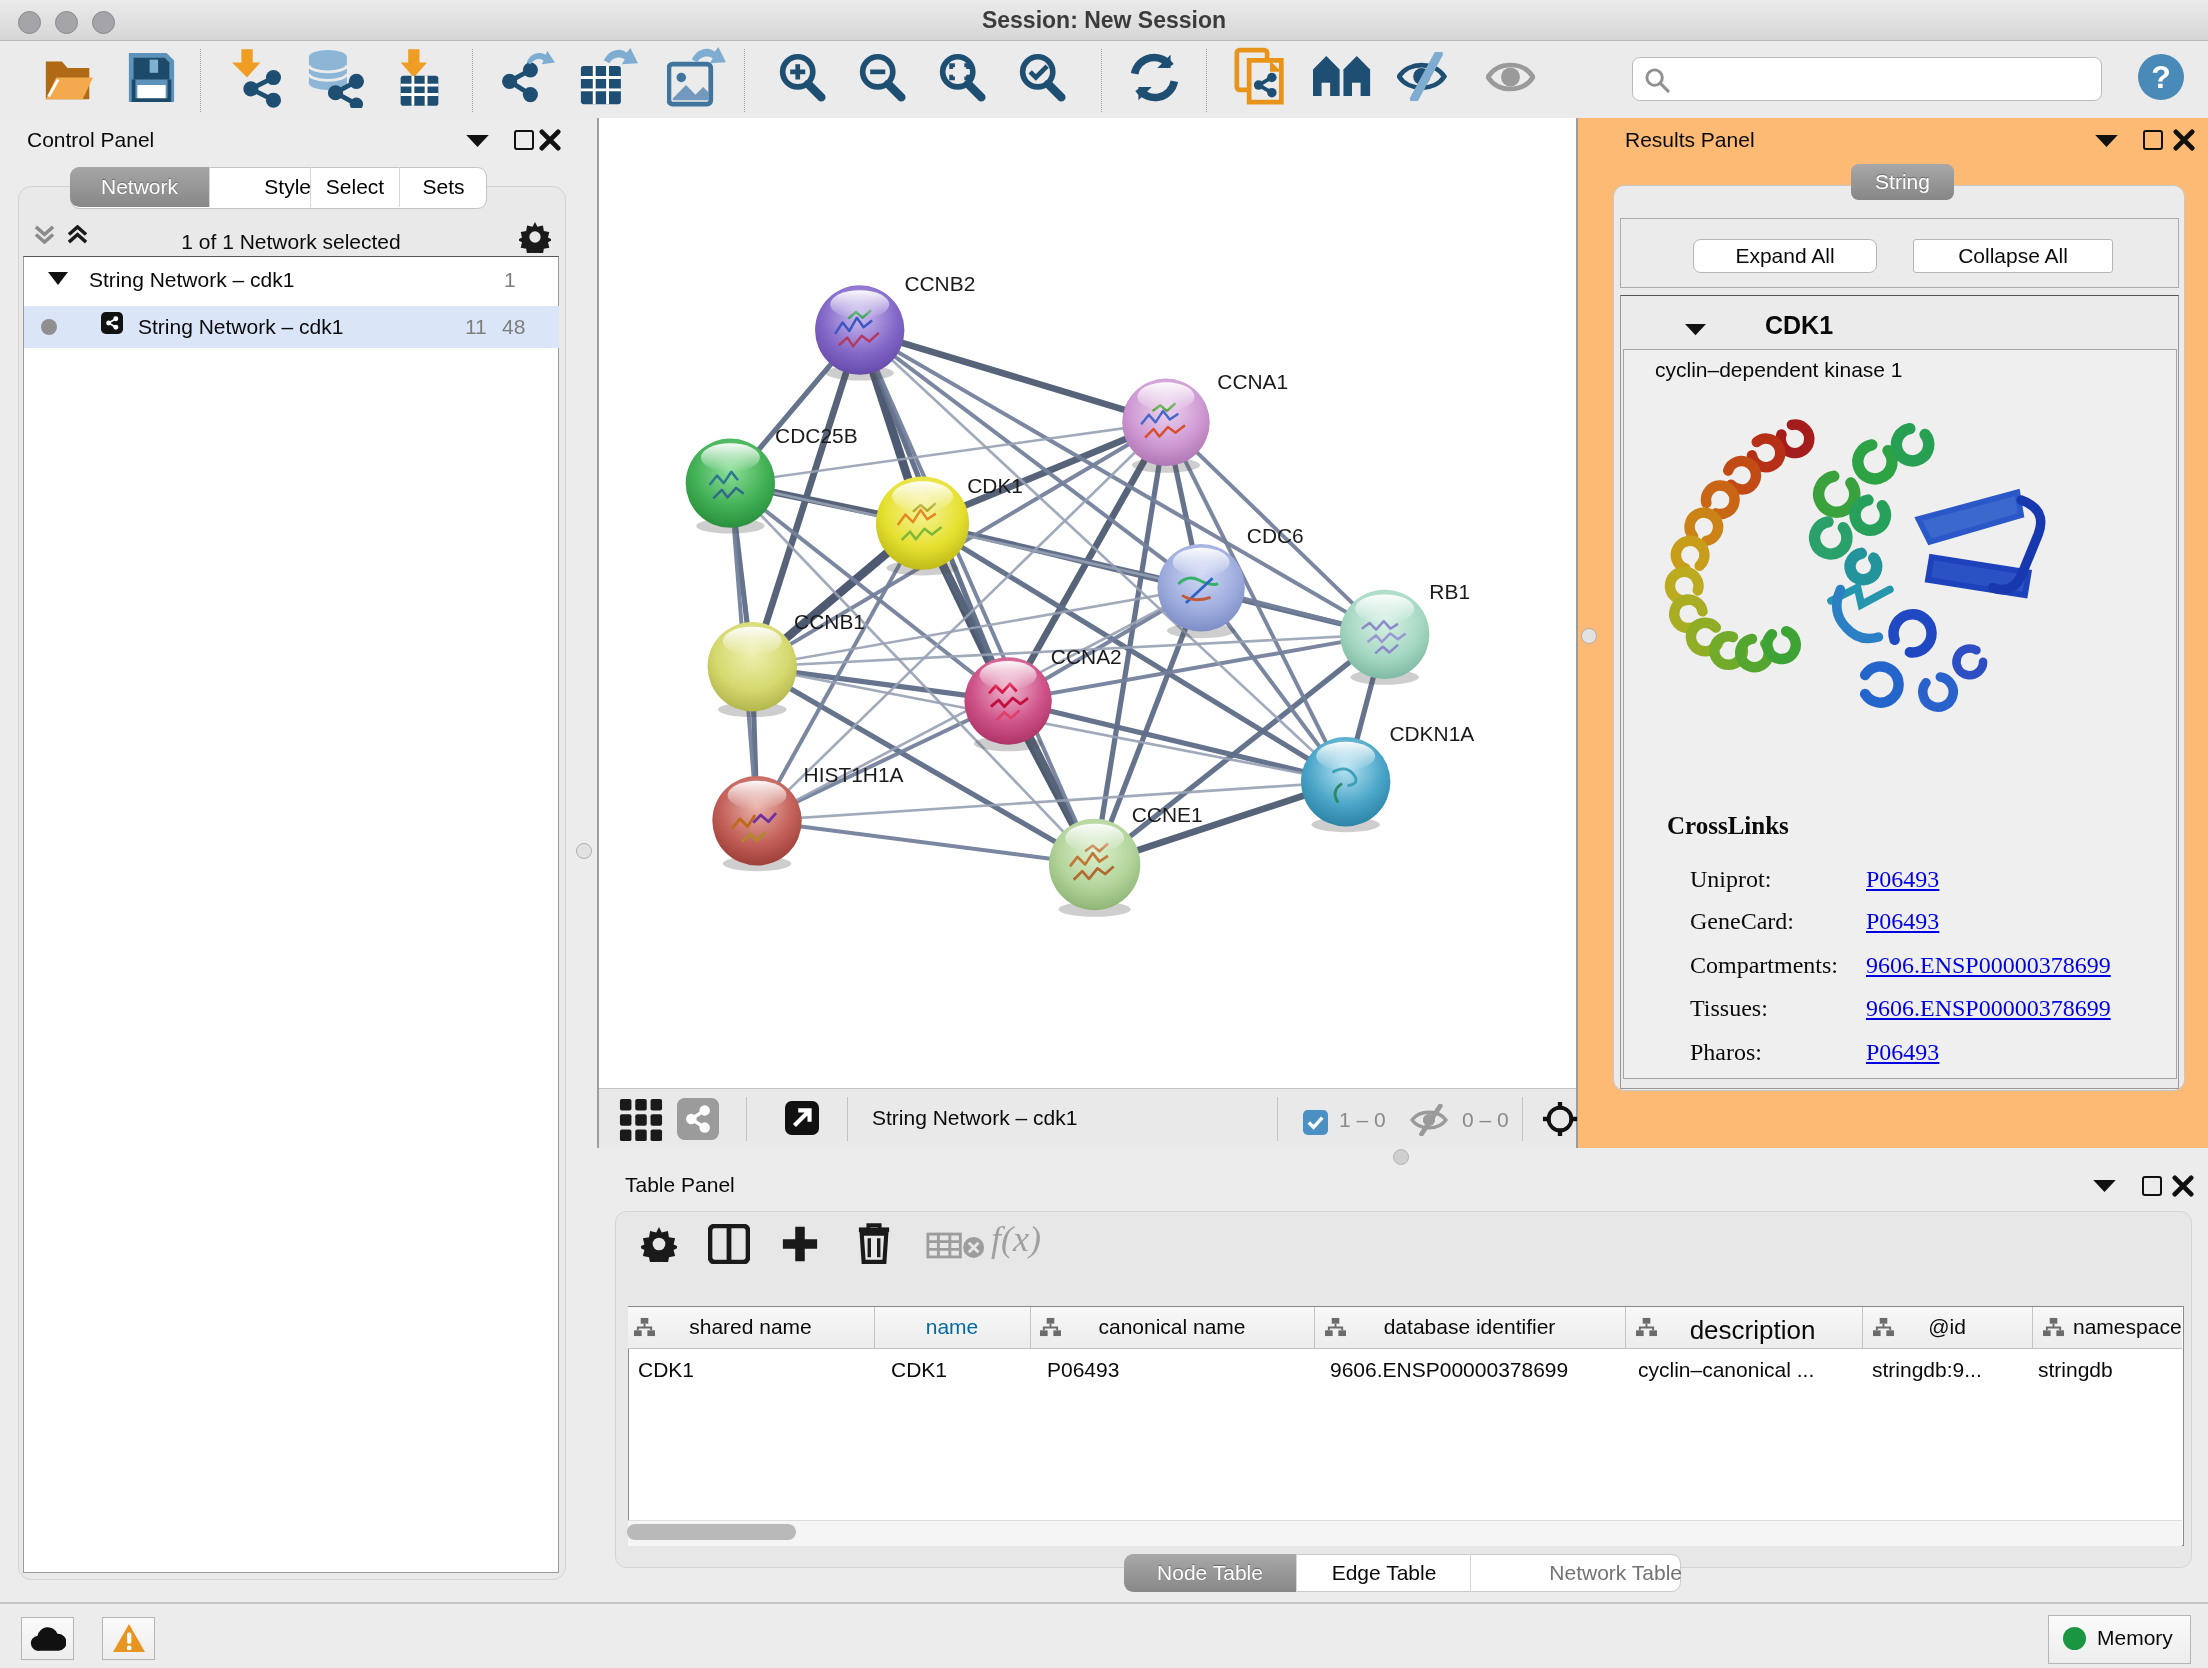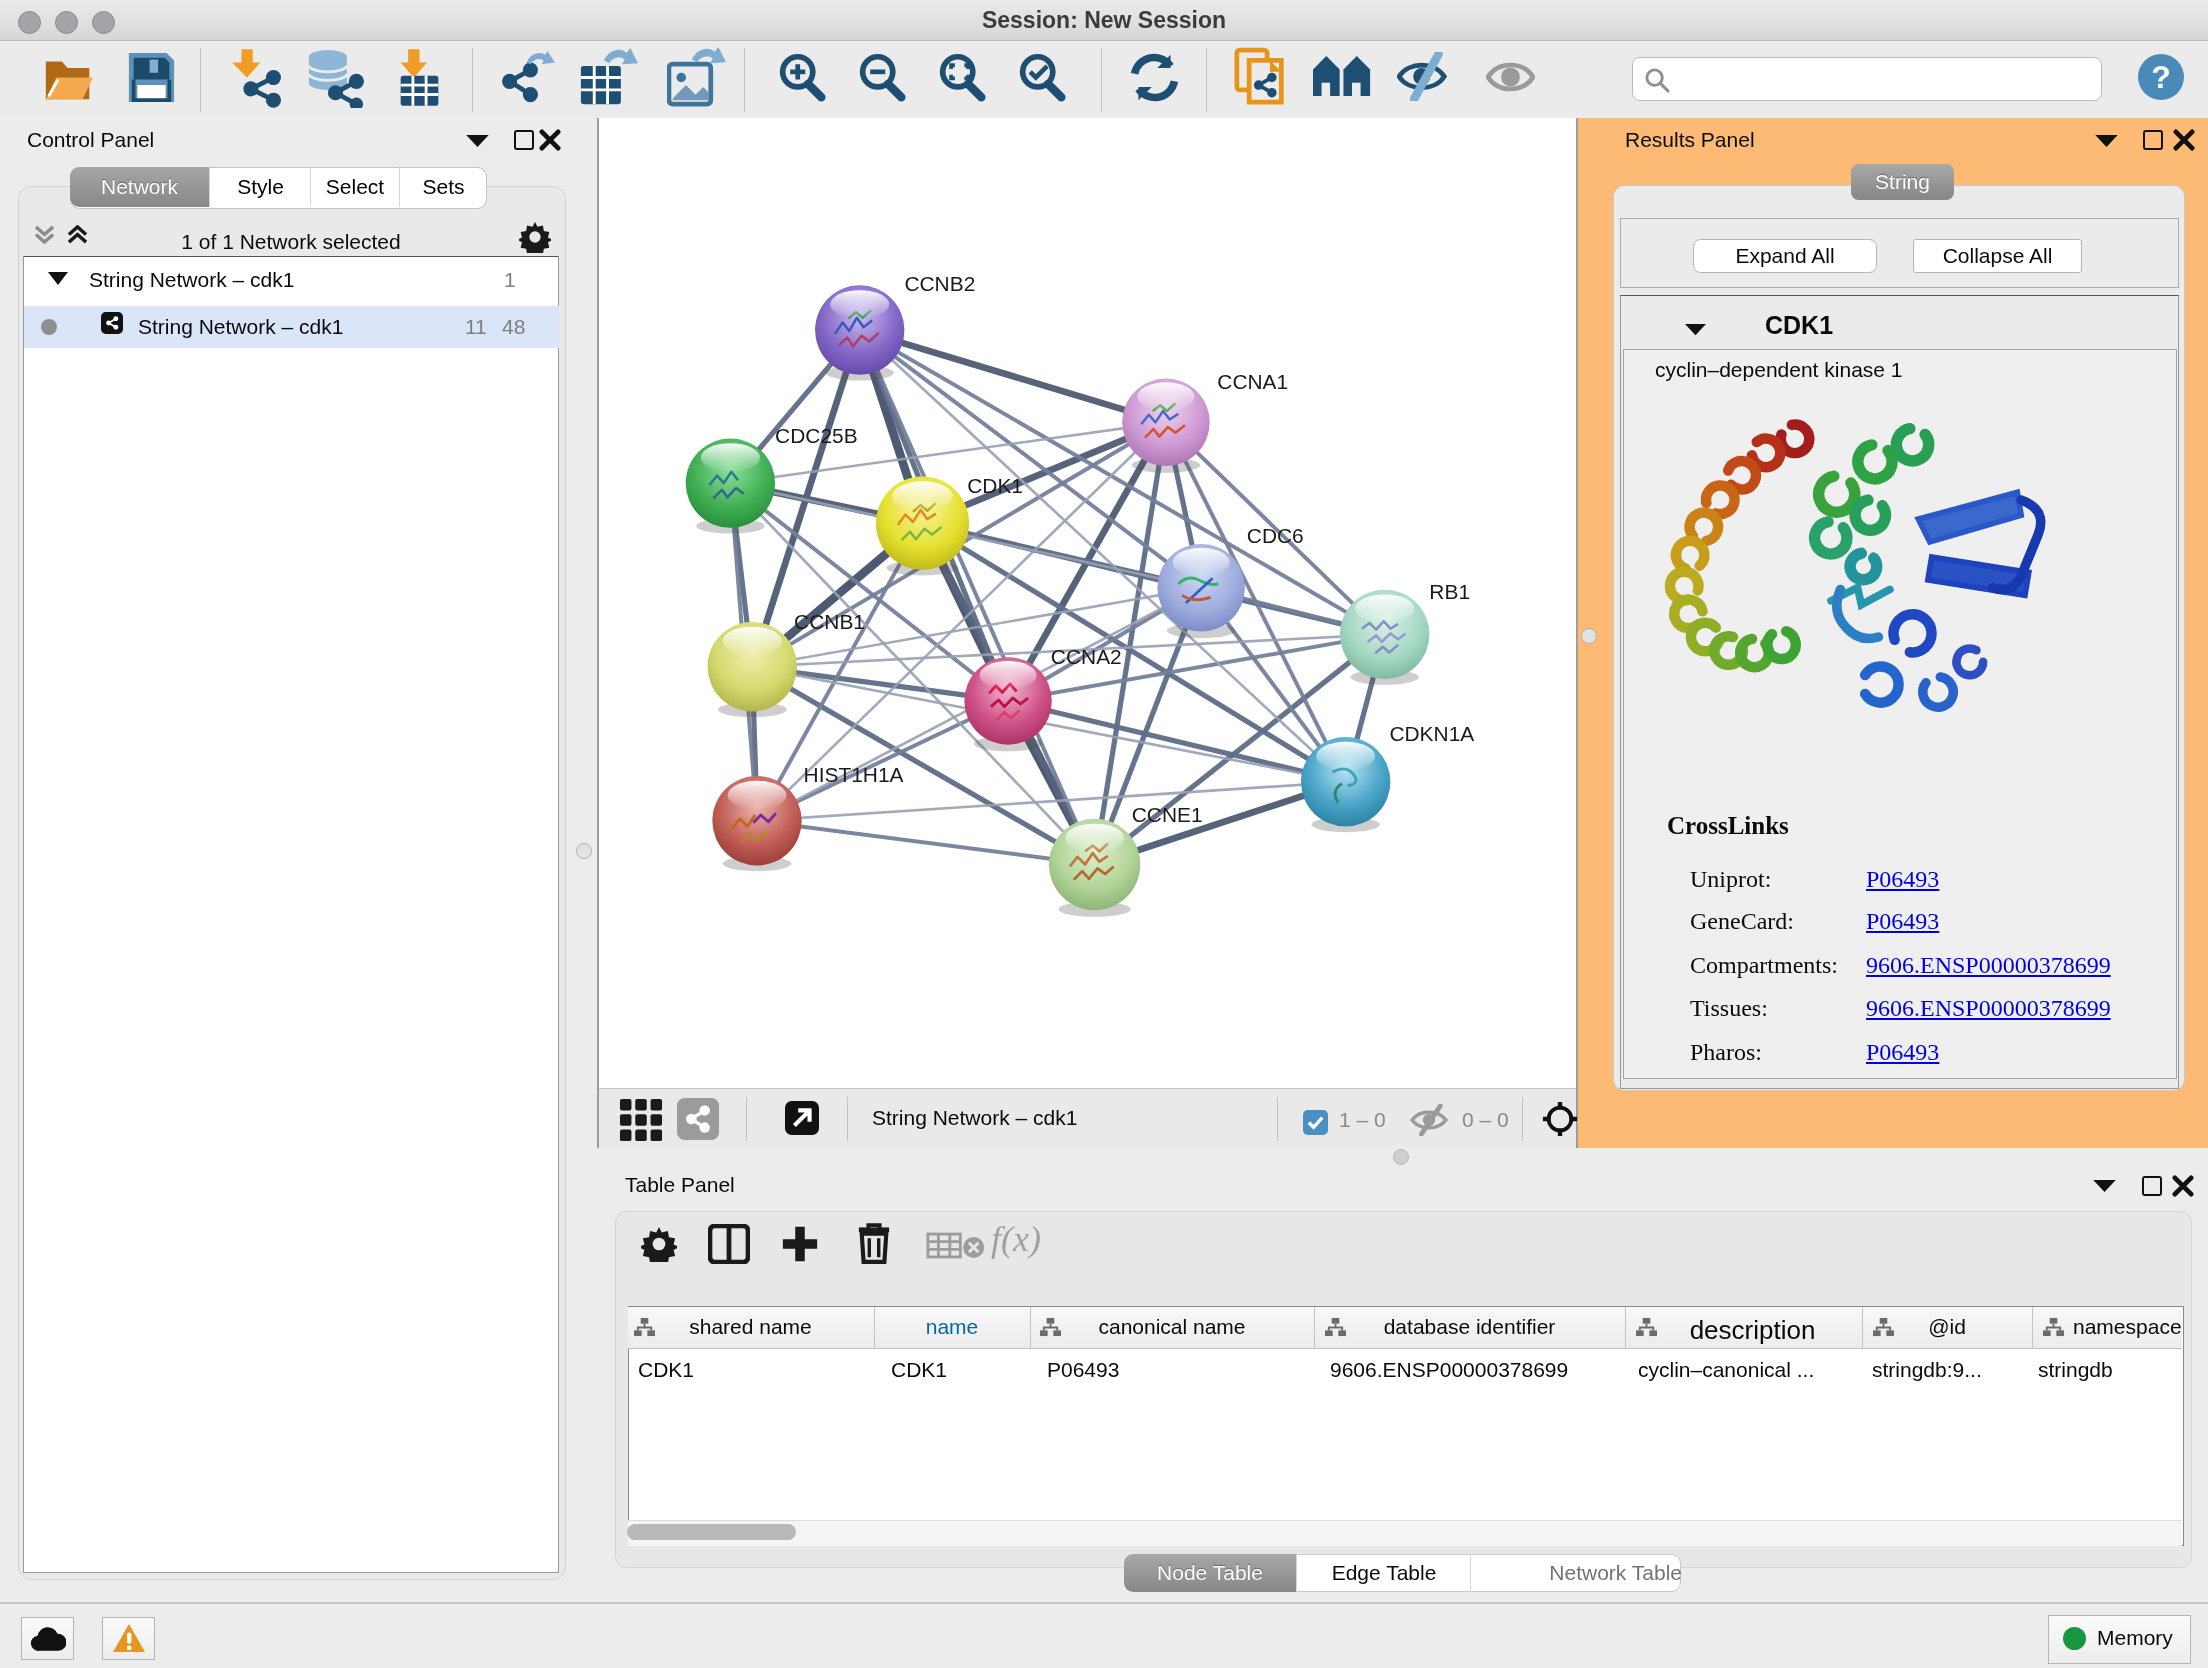--- a/index.html
+++ b/index.html
@@ -188,21 +188,21 @@
     </svg>
   <div style="position:absolute;left:514px;top:12.4px;width:16px;height:16px;border:2.9px solid #111;border-radius:2.9px;"></div>
   <svg style="position:absolute;left:539px;top:11.4px" width="22" height="22" viewBox="0 0 23 23">
       <path d="M3 3 L20 20 M20 3 L3 20" stroke="#111" stroke-width="5" stroke-linecap="round"></path>
     </svg>
 
   <div style="position:absolute;left:18px;top:68px;width:546px;height:1392px;background:#e9e9e9;border:1px solid #d2d2d2;border-radius:13.3px;"></div>
 
   <div style="position:absolute;left:70px;top:49px;width:415px;height:40px;background:#fff;border:1px solid #c3c3c3;border-radius:9.5px;"></div>
   <div style="position:absolute;left:70px;top:49px;width:139px;height:40px;background:linear-gradient(#a6a6a6,#878787);border-radius:9.5px 0 0 9.5px;color:#fff;text-align:center;line-height:40px;font-size:21px;text-shadow:0 -1px 1px #666;">Network</div>
-  <div style="position:absolute;left:209px;top:49px;width:101px;height:40px;border-left:1px solid #d6d6d6;color:#000;text-align:center;line-height:40px;font-size:21px;">Style</div>
+  <div style="position:absolute;left:209px;top:49px;width:101px;height:40px;border-left:1px solid #d6d6d6;color:#000;text-align:right;line-height:40px;font-size:21px;">Style</div>
   <div style="position:absolute;left:310px;top:49px;width:88px;height:40px;border-left:1px solid #d6d6d6;color:#000;text-align:center;line-height:40px;font-size:21px;">Select</div>
   <div style="position:absolute;left:399px;top:49px;width:87px;height:40px;border-left:1px solid #d6d6d6;color:#000;text-align:center;line-height:40px;font-size:21px;">Sets</div>
 
   <svg style="position:absolute;left:34px;top:107px" width="21" height="19" viewBox="0 0 22 20">
       <path d="M2 2 l9 8 9 -8 M2 10 l9 8 9 -8" fill="none" stroke="#8b8b8b" stroke-width="3.6"></path>
     </svg>
   <svg style="position:absolute;left:67px;top:107px" width="21" height="19" viewBox="0 0 22 20">
       <path d="M2 18 l9 -8 9 8 M2 10 l9 -8 9 8" fill="none" stroke="#1a1a1a" stroke-width="3.6"></path>
     </svg>
   <div style="position:absolute;left:23px;top:112px;width:536px;text-align:center;font-size:21px;color:#0a0a0a;">1 of 1 Network selected</div>
@@ -534,21 +534,21 @@
       <path d="M1 2 h24 l-12 13 z" fill="#111"></path>
     </svg>
   <div style="position:absolute;left:565px;top:12.4px;width:16px;height:16px;border:2.9px solid #111;border-radius:2.9px;"></div>
   <svg style="position:absolute;left:595px;top:11.4px" width="22" height="22" viewBox="0 0 23 23">
       <path d="M3 3 L20 20 M20 3 L3 20" stroke="#111" stroke-width="5" stroke-linecap="round"></path>
     </svg>
   <div style="position:absolute;left:35px;top:67px;width:572px;height:906px;background:#ebebeb;border:1px solid #c8c8c8;border-radius:11.4px;box-sizing:border-box;"></div>
   <div style="position:absolute;left:273px;top:46px;width:103px;height:36px;background:linear-gradient(#a8a8a8,#868686);border-radius:7.6px;color:#fff;font-size:21px;text-align:center;line-height:36px;text-shadow:0 -1px 1px #666;">String</div>
   <div style="position:absolute;left:42px;top:100px;width:559px;height:70px;border:1px solid #ababab;box-sizing:border-box;"></div>
   <div style="position:absolute;left:115px;top:121px;width:184px;height:34px;background:#fff;border:1px solid #b5b5b5;border-radius:7.6px;box-sizing:border-box;font-size:21px;text-align:center;line-height:32px;color:#0a0a0a;">Expand All</div>
-  <div style="position:absolute;left:335px;top:121px;width:169px;height:34px;background:#fff;border:1px solid #b5b5b5;border-radius:3px;box-sizing:border-box;font-size:21px;text-align:center;line-height:32px;color:#0a0a0a;">Collapse All</div>
+  <div style="position:absolute;left:335px;top:121px;width:200px;height:34px;background:#fff;border:1px solid #b5b5b5;border-radius:3px;box-sizing:border-box;font-size:21px;text-align:center;line-height:32px;color:#0a0a0a;">Collapse All</div>
   <div style="position:absolute;left:42px;top:177px;width:559px;height:794px;border:1px solid #999;border-top:1.9px solid #555;box-sizing:border-box;"></div>
   <svg style="position:absolute;left:106px;top:204px" width="23" height="14.3" viewBox="0 0 24 15">
       <path d="M1 2 h22 l-11 12 z" fill="#111"></path>
     </svg>
   <div style="position:absolute;left:187px;top:193px;font-size:25px;font-weight:bold;color:#0a0a0a;">CDK1</div>
   <div style="position:absolute;left:45px;top:231px;width:554px;height:730px;background:#efefef;border:1px solid #a6a6a6;box-sizing:border-box;"></div>
   <div style="position:absolute;left:77px;top:240px;font-size:21px;color:#0a0a0a;">cyclin–dependent kinase 1</div>
   <svg style="position:absolute;left:57px;top:285px" width="447" height="371" viewBox="0 0 470 390">
     <g fill="none" stroke-linecap="round">
       <path d="M165 23 A15 15 0 1 1 154 33" stroke="#a51c1c" stroke-width="11"></path>

